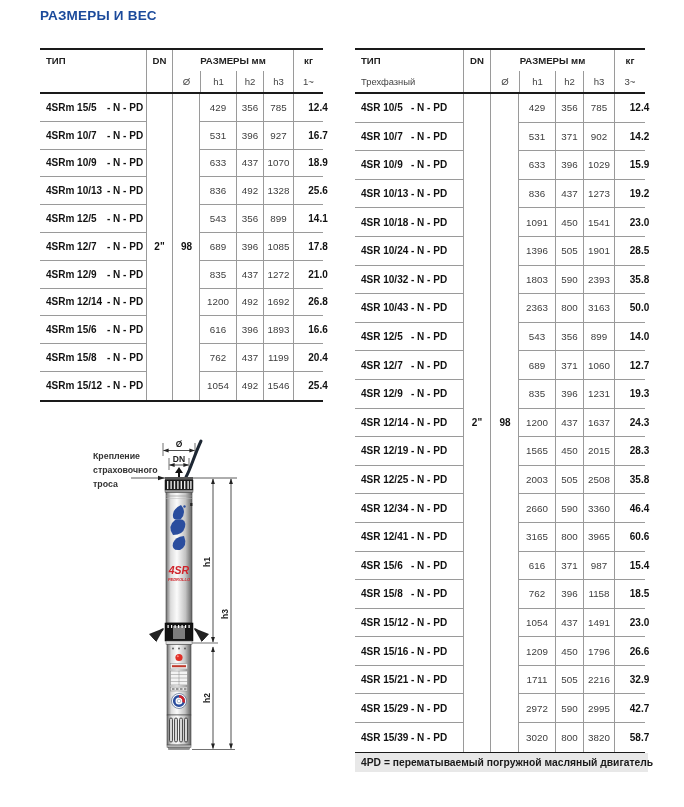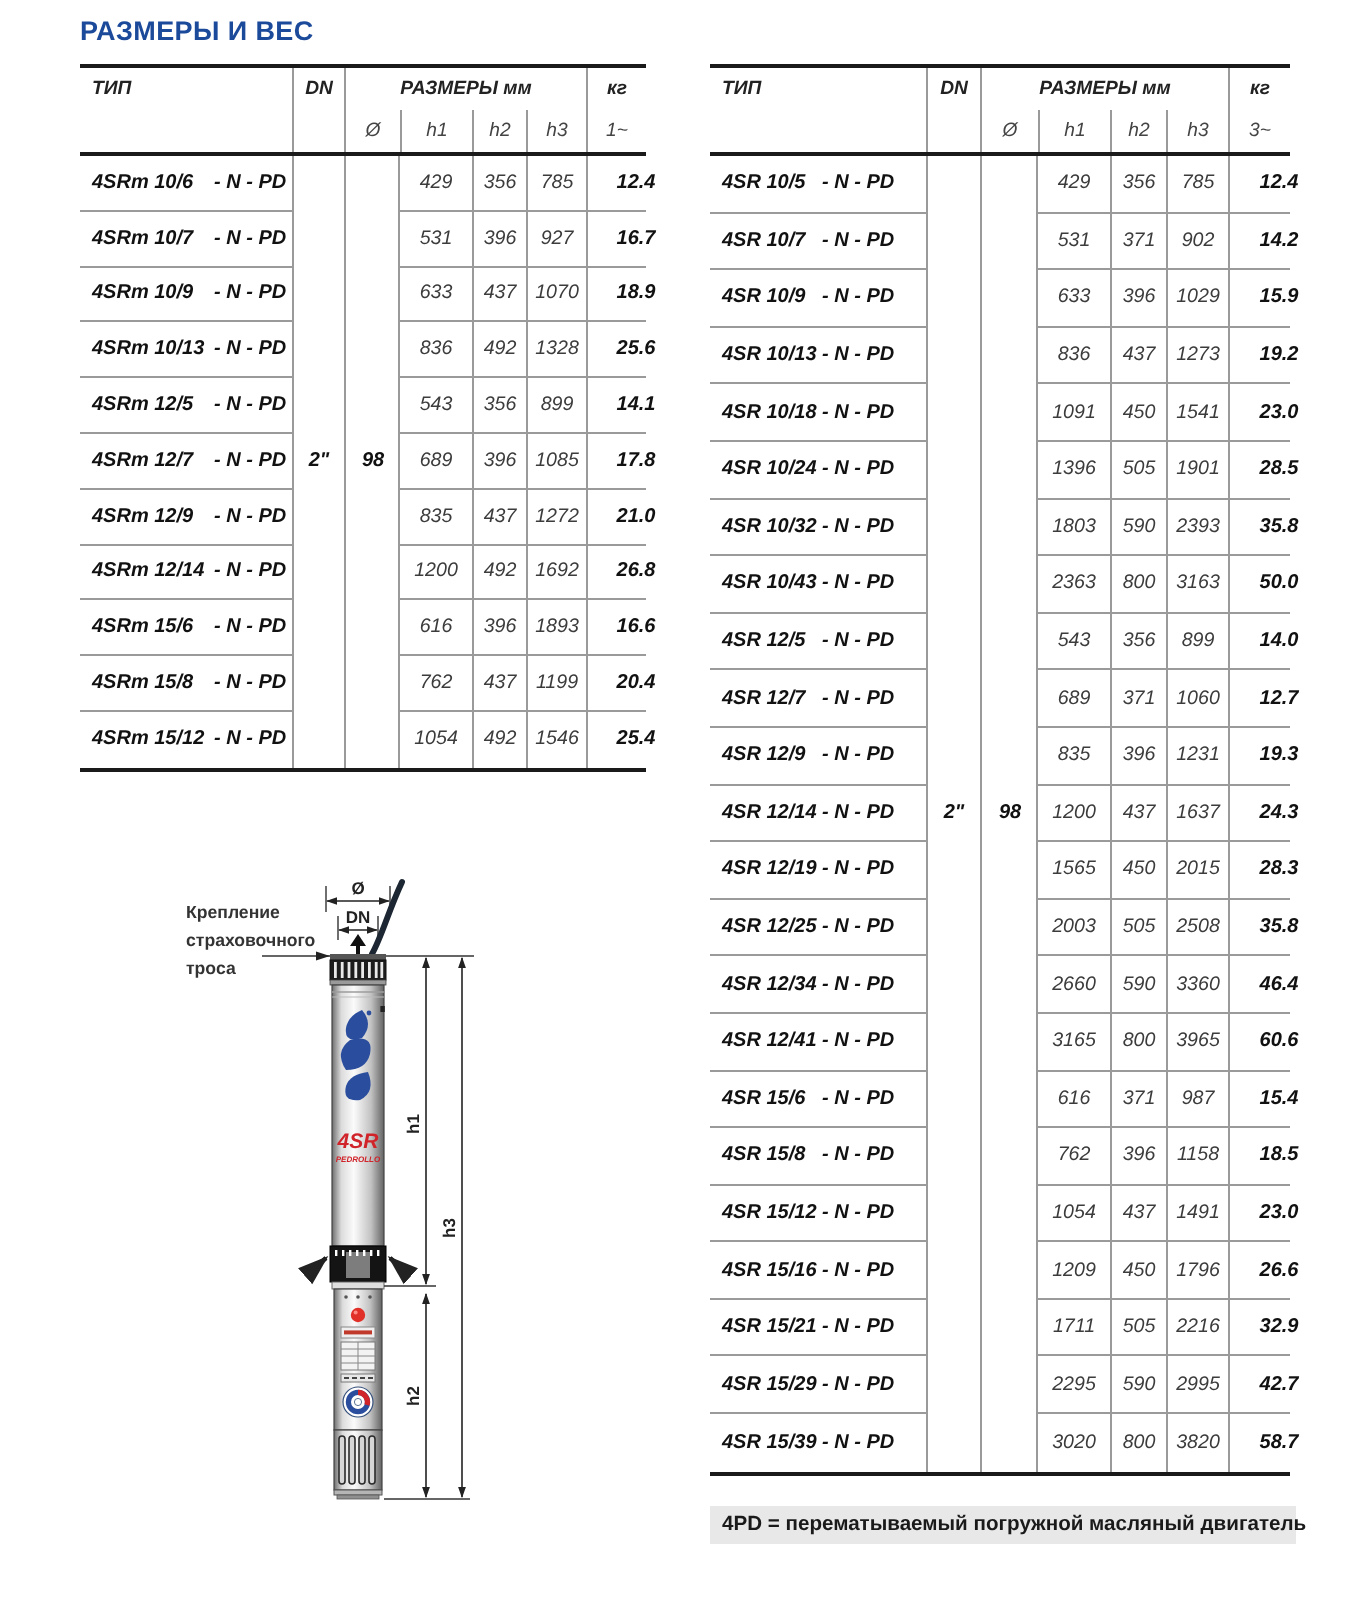--- a/index.html
+++ b/index.html
@@ -1,21 +1,21 @@
 <!DOCTYPE html>
 <html><head>
 <meta charset="utf-8">
 <style>
   html,body{margin:0;padding:0;background:#ffffff;}
   .page{position:relative;width:680px;height:807px;background:#fff;overflow:hidden;
         font-family:"Liberation Sans",sans-serif;color:#222;}
   .title{position:absolute;left:40px;top:8px;font-size:13.5px;font-weight:bold;color:#1b4a9b;letter-spacing:.2px;}
 
   
-  .dtable{position:absolute;top:32px;border-top:2px solid #1a1a1a;border-bottom:2px solid #1a1a1a;background:#fff;font-style:italic;}
+  .dtable{position:absolute;top:48px;border-top:2px solid #1a1a1a;border-bottom:2px solid #1a1a1a;background:#fff;}
   .table-left{left:40px;width:283px;--c:106px 27px 27px 36px 27px 30px 30px;}
   .table-right{left:355px;width:290px;--c:108px 28px 28px 36px 28px 31px 31px;}
 
   .thead{display:grid;grid-template-columns:var(--c);grid-template-rows:21px 21px;border-bottom:2px solid #1a1a1a;align-items:center;}
   .th{font-size:9.6px;font-weight:bold;color:#222;height:100%;display:flex;align-items:center;}
   .th.center{justify-content:center;}
   .th-tip{grid-area:1/1;padding-left:6px;}
   .th-phase{grid-area:2/1;padding-left:6px;font-weight:normal;color:#444;font-size:9.4px;}
   .th-dn{grid-area:1/2;border-left:1px solid #9a9a9a;border-right:1px solid #9a9a9a;}
   .th-dn2{grid-area:2/2;border-left:1px solid #9a9a9a;border-right:1px solid #9a9a9a;}
@@ -77,21 +77,21 @@
       <div class="th th-kg center">кг</div>
       <div class="th th-ph center">1~</div>
     </div>
     <div class="tbody">
 
       <div class="merged m-dn">2"</div>
       <div class="merged m-o">98</div>
 
         <div class="row">
           <div class="cell c-type">
-            <span class="model">4SRm 10/6</span>
+            <span class="model">4SRm 15/5</span>
             <span class="suffix">- N - PD</span>
           </div>
           <div class="cell c-dn"></div>
           <div class="cell c-o"></div>
           <div class="cell c-num">429</div>
           <div class="cell c-num c-b">356</div>
           <div class="cell c-num c-b">785</div>
           <div class="cell c-kg">12.4</div>
         </div>
 
@@ -223,20 +223,21 @@
           <div class="cell c-num c-b">492</div>
           <div class="cell c-num c-b">1546</div>
           <div class="cell c-kg">25.4</div>
         </div>
       </div>
   </div>
 
   <div class="dtable table-right">
     <div class="thead">
       <div class="th th-tip">ТИП</div>
+      <div class="th th-phase">Трехфазный</div>
       <div class="th th-dn center">DN</div>
       <div class="th th-dn2"></div>
       <div class="th th-dims center">РАЗМЕРЫ мм</div>
       <div class="th th-o center">Ø</div>
       <div class="th th-h1 center">h1</div>
       <div class="th th-h2 center">h2</div>
       <div class="th th-h3 center">h3</div>
       <div class="th th-kg center">кг</div>
       <div class="th th-ph center">3~</div>
     </div>
@@ -518,21 +519,21 @@
           <div class="cell c-kg">32.9</div>
         </div>
 
         <div class="row">
           <div class="cell c-type">
             <span class="model">4SR 15/29</span>
             <span class="suffix">- N - PD</span>
           </div>
           <div class="cell c-dn"></div>
           <div class="cell c-o"></div>
-          <div class="cell c-num">2295</div>
+          <div class="cell c-num">2972</div>
           <div class="cell c-num c-b">590</div>
           <div class="cell c-num c-b">2995</div>
           <div class="cell c-kg">42.7</div>
         </div>
 
         <div class="row">
           <div class="cell c-type">
             <span class="model">4SR 15/39</span>
             <span class="suffix">- N - PD</span>
           </div>

